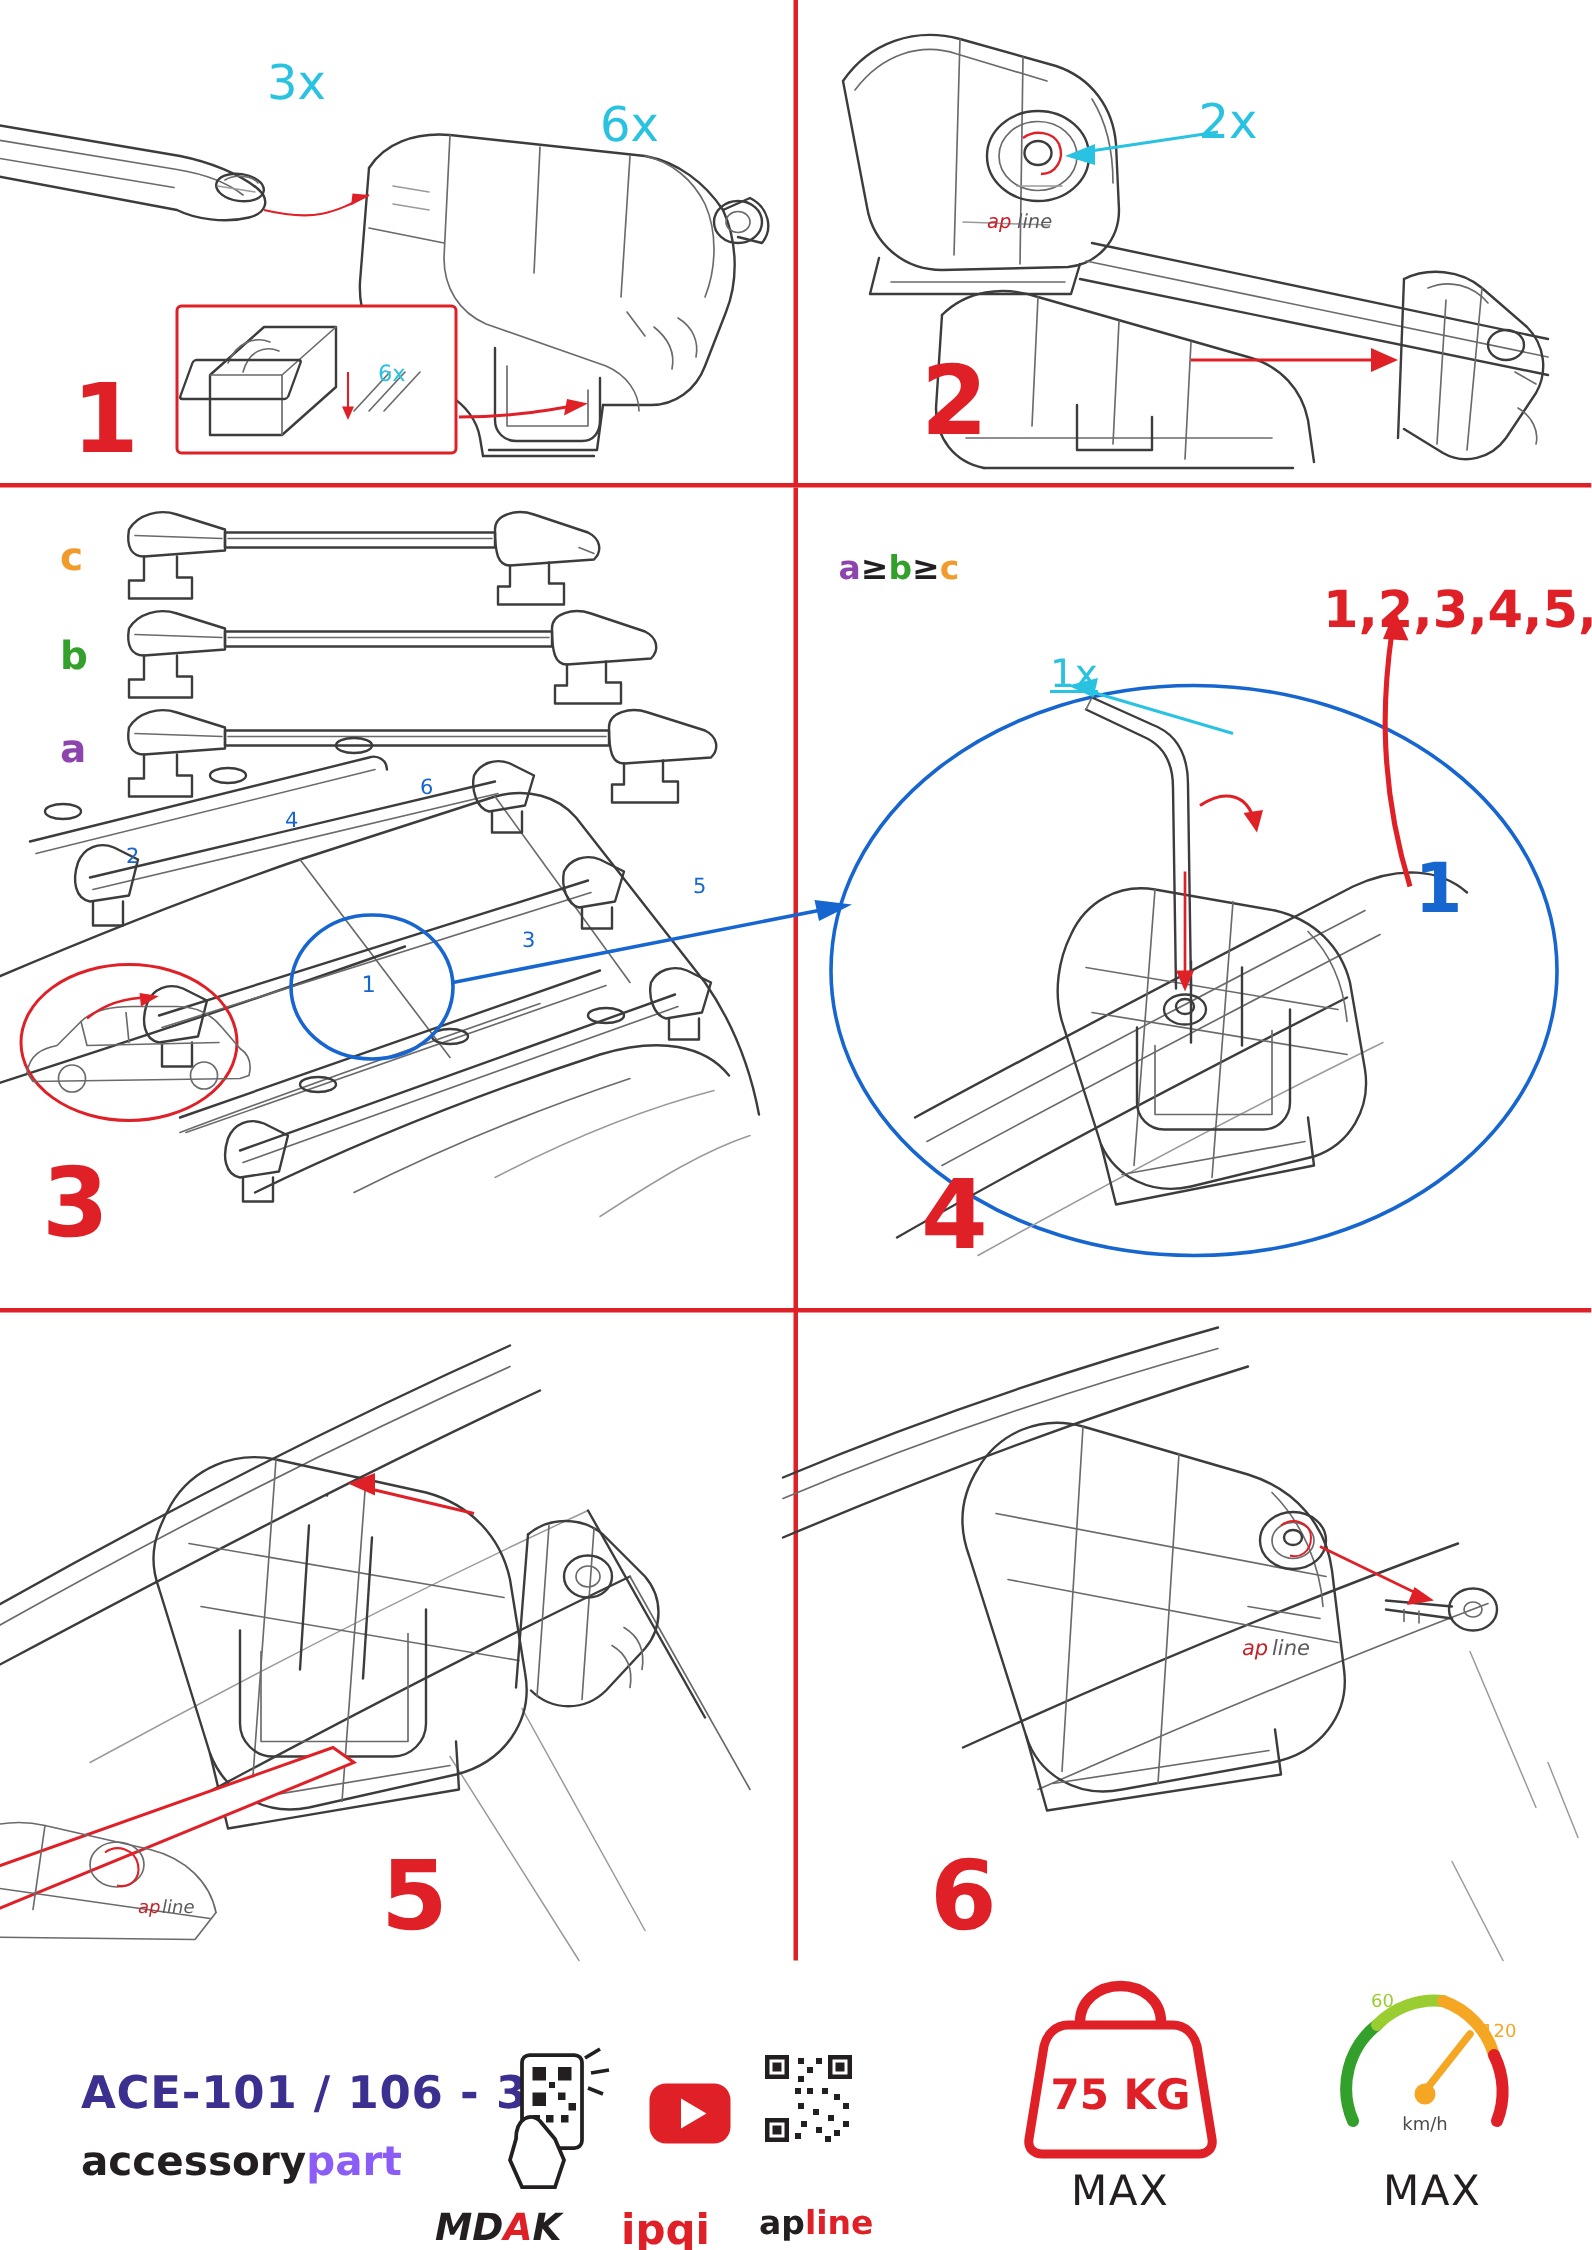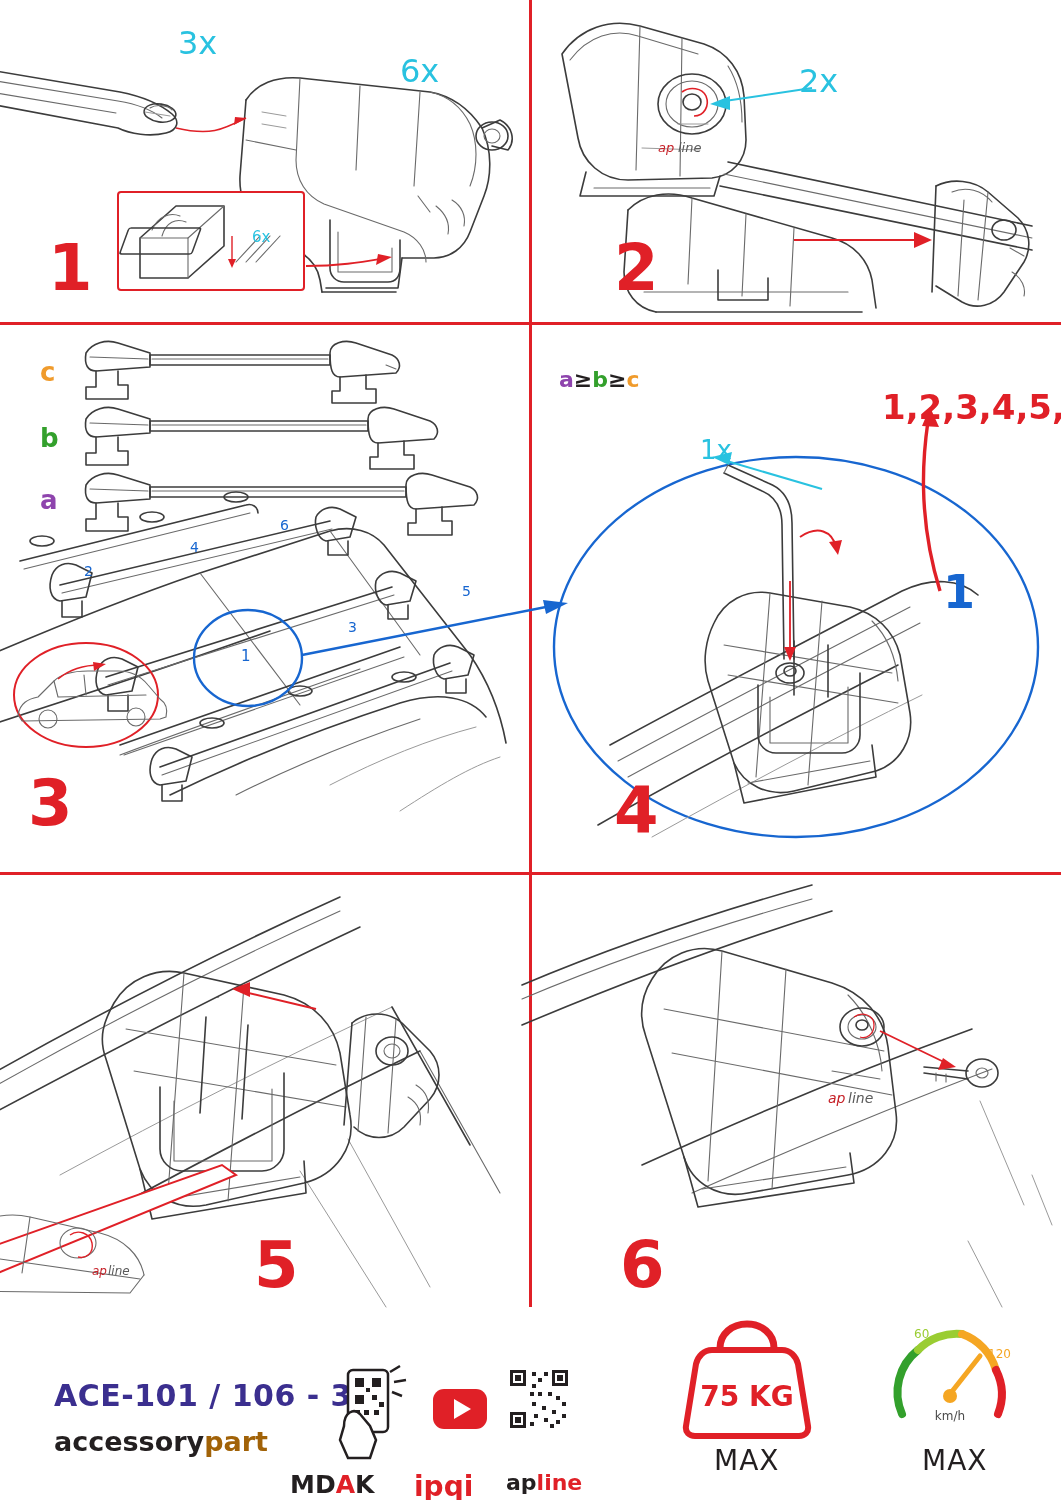--- a/index.html
+++ b/index.html
@@ -51,21 +51,21 @@
 <body>
 
 <div class="sheet">
 
   <div class="hr" style="top:322px;"></div>
   <div class="hr" style="top:872px;"></div>
   <div class="vr" style="left:529px;top:0;height:322px;"></div>
   <div class="vr" style="left:529px;top:872px;height:435px;"></div>
   <div class="vr" style="left:529px;top:325px;height:547px;"></div>
 
-  <div class="abs" style="left:0;top:0;width:529px;height:234px;">
+  <div class="abs" style="left:0;top:12px;width:529px;height:234px;">
     <svg width="529" height="322" viewBox="0 0 529 322">
 
       <path class="ln" d="M-10,70 L120,92 C140,96 160,104 172,114 C180,121 178,130 166,133 C150,137 130,134 118,128 L-10,104 Z"></path>
       <path class="ln-thin" d="M-10,80 L118,101 C136,104 152,110 162,118"></path>
       <path class="ln-thin" d="M-10,92 L116,113"></path>
       <ellipse class="ln" cx="160" cy="113" rx="16" ry="9" transform="rotate(8 160 113)"></ellipse>
       <path class="ln-thin" d="M150,108 C156,104 168,105 172,110"></path>
       <path class="ln-light" d="M145,112 L170,116"></path>
 
       <path class="ln" d="M246,100 C256,84 276,76 300,78 L430,92 C452,96 470,110 482,128 L500,120 C512,126 516,140 508,150 L492,146"></path>
@@ -323,21 +323,21 @@
       <path class="redf" d="M306,230 l-9,-13 l13,-2 Z"></path>
 
       <path class="red" style="stroke-width:3.4" d="M408,266 C384,188 392,124 396,96"></path>
       <path class="redf" d="M398,82 l9,20 l-17,-1 Z"></path>
 
       <path class="cyan" d="M188,134 L290,164"></path>
       <path style="fill:#29c2e0" d="M180,132 l20,-5 l-3,13 Z"></path>
     </svg>
 
     <div class="abs bignums" style="left:350px;top:62px;">1,2,3,4,5,6</div>
-    <div class="abs qty small" style="left:168px;top:110px;">1x</div>
+    <div class="abs qty small" style="left:168px;top:110px;text-decoration:underline;">1x</div>
     <div class="abs blue1" style="left:411px;top:240px;">1</div>
     <div class="abs stepnum" style="left:82px;top:454px;">4</div>
   </div>
 
   <div class="abs" style="left:0;top:875px;width:529px;height:432px;">
     <svg width="529" height="432" viewBox="0 0 529 432">
 
       <path class="ln" d="M-10,200 C100,138 220,76 340,22"></path>
       <path class="ln-thin" d="M-10,214 C100,152 220,90 340,36"></path>
       <path class="ln" d="M-10,240 C110,176 236,110 360,52"></path>
@@ -429,21 +429,21 @@
       <path class="redf" d="M424,192 l-18,3 l5,-12 Z"></path>
     </svg>
     <div class="abs stepnum" style="left:88px;top:358px;">6</div>
   </div>
 
   <div class="abs" style="left:0;top:1310px;width:1061px;height:190px;">
 
     <div class="abs brandcode" style="left:54px;top:68px;">ACE-101 / 106 - 3X</div>
 
     <div class="abs accessory" style="left:54px;top:116px;">
-      <span class="dark">accessory</span><span style="color:#a16207">part</span>
+      <span class="dark">accessory</span><span style="color:#8b5cf6">part</span>
     </div>
 
     <svg class="abs" style="left:330px;top:56px;" width="80" height="96" viewBox="0 0 80 96">
       <rect x="18" y="4" width="40" height="62" rx="5" fill="#ffffff" stroke="#231f20" stroke-width="2.5"></rect>
       <g fill="#231f20">
         <rect x="25" y="12" width="9" height="9"></rect>
           <rect x="42" y="12" width="9" height="9"></rect>
         <rect x="25" y="29" width="9" height="9"></rect>
           <rect x="42" y="29" width="5" height="5"></rect>
         <rect x="49" y="36" width="5" height="5"></rect>
@@ -487,21 +487,21 @@
           <rect x="44" y="42" width="4" height="4"></rect>
         <rect x="26" y="46" width="4" height="4"></rect>
           <rect x="36" y="50" width="4" height="4"></rect>
           <rect x="48" y="52" width="4" height="4"></rect>
         <rect x="54" y="46" width="4" height="4"></rect>
           <rect x="22" y="54" width="4" height="4"></rect>
           <rect x="42" y="56" width="4" height="4"></rect>
       </g>
     </svg>
 
-    <div class="abs mdak" style="left:290px;top:160px;">
+    <div class="abs mdak" style="left:290px;top:160px;font-style:italic;">
       <span>MD</span><span style="color:#e02027">A</span><span>K</span>
     </div>
     <div class="abs ipqi" style="left:414px;top:160px;">ipqi</div>
     <div class="abs apline" style="left:506px;top:160px;">
       <span>ap</span><span style="color:#e02027">line</span>
     </div>
 
     <svg class="abs" style="left:682px;top:8px;" width="130" height="120" viewBox="0 0 130 120">
       <path d="M38,30 C38,16 50,6 65,6 C80,6 92,16 92,30" fill="none" stroke="#e02027" stroke-width="7" stroke-linecap="round"></path>
       <path d="M30,32 L100,32 C108,32 114,38 116,46 L126,108 C127,114 123,118 117,118 L13,118 C7,118 3,114 4,108 L14,46 C16,38 22,32 30,32 Z" fill="#ffffff" stroke="#e02027" stroke-width="6" stroke-linejoin="round"></path>

